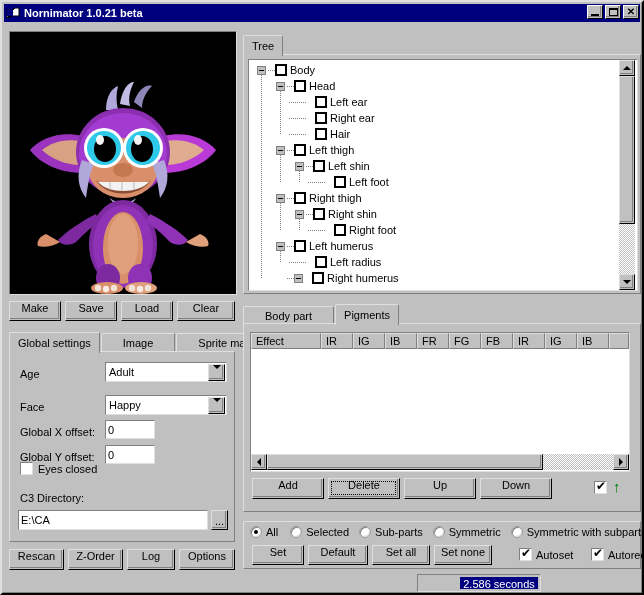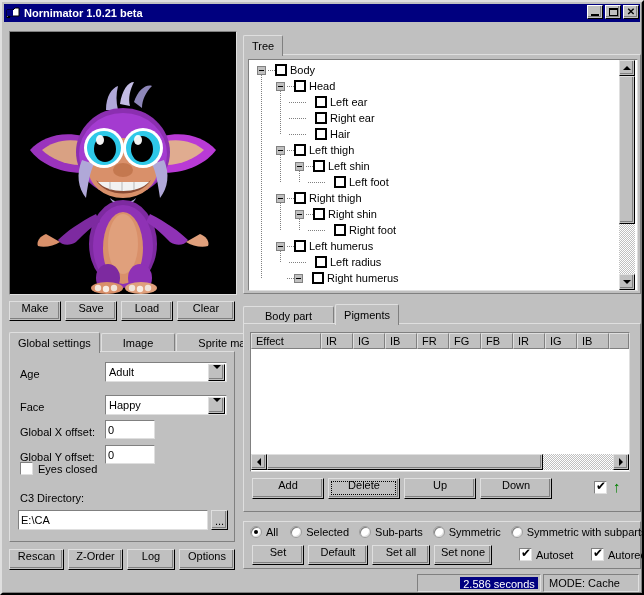--- a/index.html
+++ b/index.html
@@ -597,18 +597,15 @@
     </div>
     <div style="position:absolute;left:347px;top:26px;display:flex;align-items:center;gap:4px;">
       <span class="cb checked"></span>
       <span class="label">Autoredraw</span>
     </div>
   </div>
 
   <div class="statuspanel" style="position:absolute;left:414px;top:571px;width:124px;height:18px;justify-content:center;padding:2px;">
     <span style="display:block;width:100%;height:100%;background:#000080;color:#fff;text-align:center;line-height:14px;margin-left:40px;">2.586 seconds</span>
   </div>
-  <div class="statuspanel" style="position:absolute;left:540px;top:571px;width:96px;height:18px;padding-left:5px;">
-    <span>MODE: Cache</span>
-  </div>
 
 </div>
 </div>
 
 </body></html>

